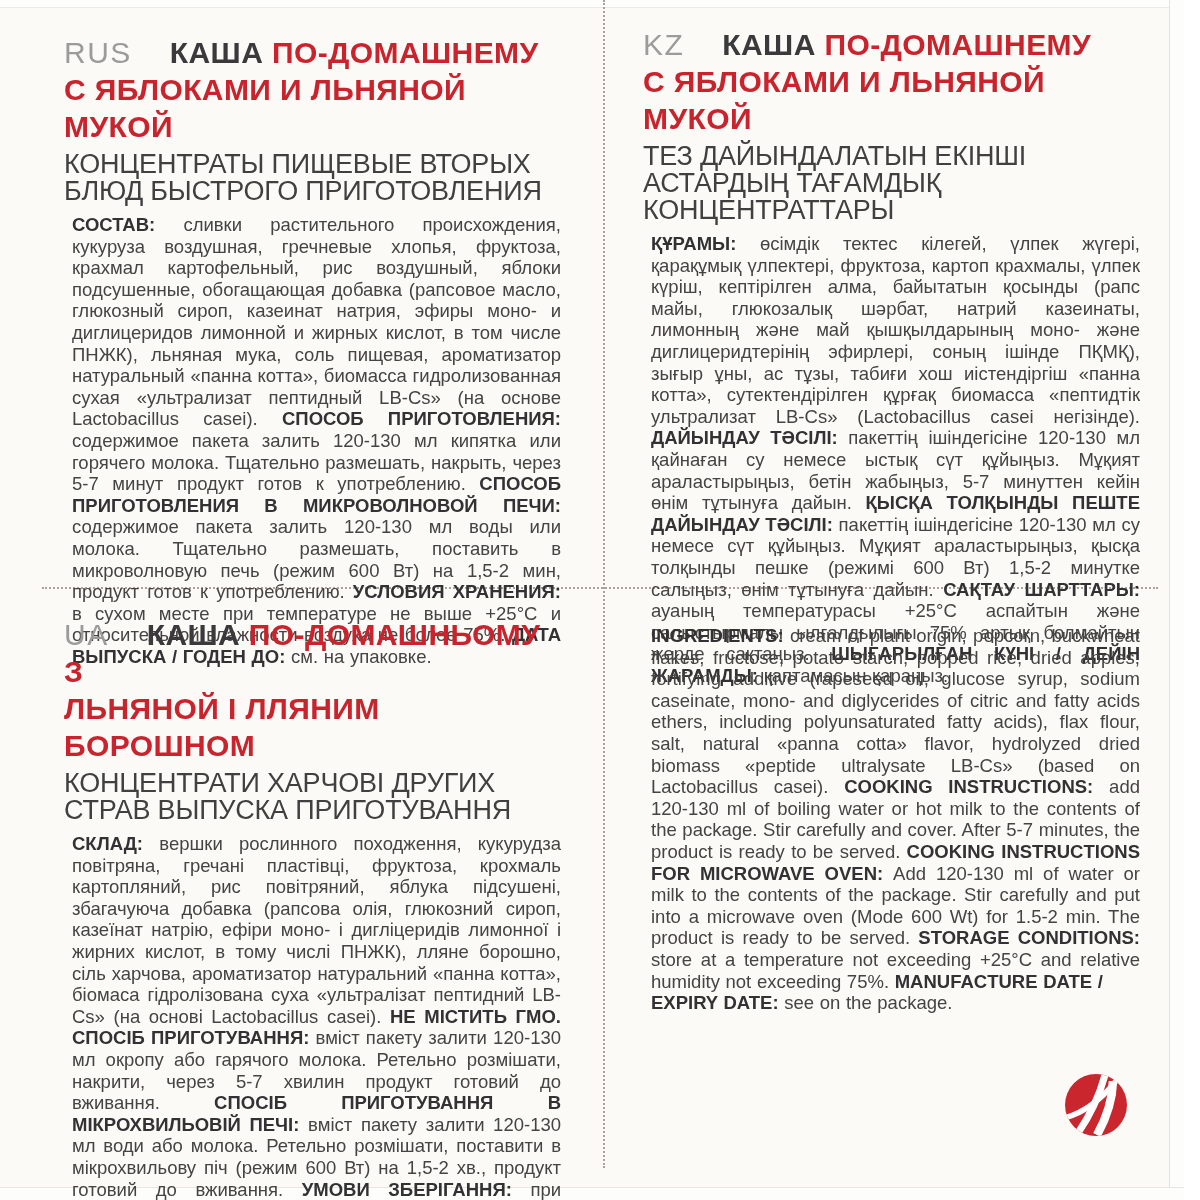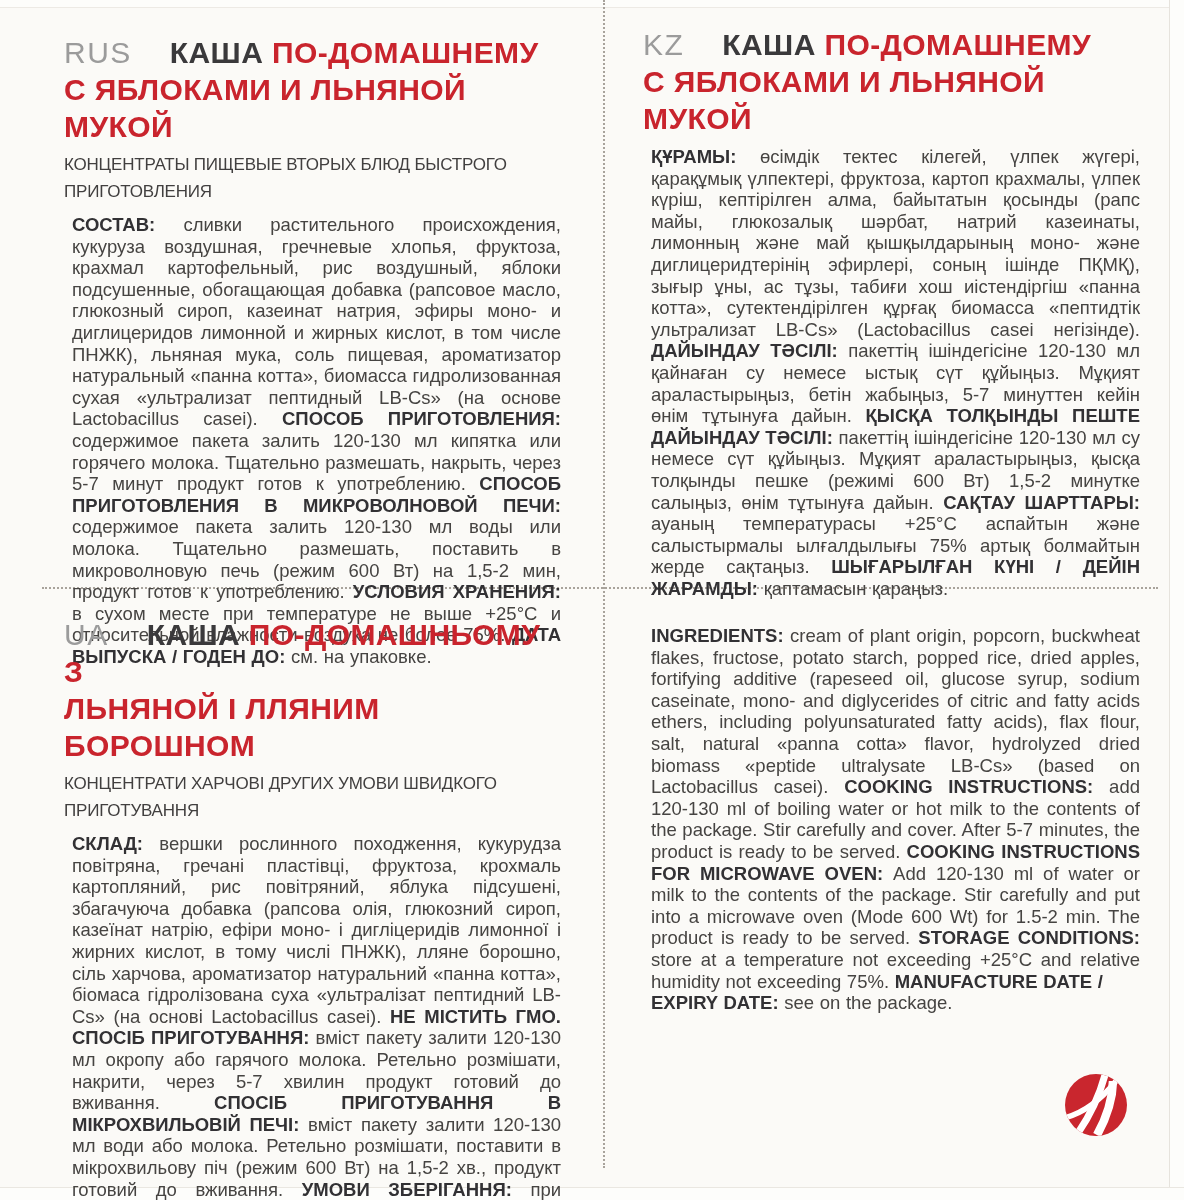--- a/index.html
+++ b/index.html
@@ -19,21 +19,21 @@
   
   .sec{position:absolute;width:497px;}
   #sec-rus{left:64px;top:34px;}
   #sec-kz {left:643px;top:26px;}
   #sec-ua {left:64px;top:616px;}
   #sec-eng{left:643px;top:616px;}
   .sec-header{font-size:30px;line-height:37px;font-weight:700;letter-spacing:0.4px;}
   .lang-code{font-weight:400;color:#9b9b9b;margin-right:38px;letter-spacing:1.5px;}
   .c-red{color:#c9242d;}
   .c-dark{color:#3a393b;}
-  .sec-subtitle{margin-top:6px;font-size:17px;line-height:27px;color:#413f3f;letter-spacing:-0.2px;}
+  .sec-subtitle{margin-top:6px;font-size:27px;line-height:27px;color:#413f3f;letter-spacing:-0.2px;}
   .sec-body{margin:9px 0 0 8px;font-size:18.5px;line-height:21.6px;text-align:justify;color:#464442;word-spacing:0.5px;}
   .sec-body b{color:#323134;}
   
   .brand-logo{position:absolute;left:1064px;top:1073px;width:64px;height:64px;}
 </style>
 </head>
 <body>
 
 <div class="sheet">
 
@@ -45,26 +45,27 @@
   <div class="divider-h"></div>
 
   <div class="sec" id="sec-rus">
     <div class="sec-header"><span class="lang-code">RUS</span><span><span class="c-dark">КАША </span><span class="c-red">ПО-ДОМАШНЕМУ</span><br><span class="c-red">С ЯБЛОКАМИ И ЛЬНЯНОЙ МУКОЙ</span></span></div>
     <div class="sec-subtitle">КОНЦЕНТРАТЫ ПИЩЕВЫЕ ВТОРЫХ БЛЮД БЫСТРОГО ПРИГОТОВЛЕНИЯ</div>
     <p class="sec-body"><b>СОСТАВ: </b><span>сливки растительного происхождения, кукуруза воздушная, гречневые хлопья, фруктоза, крахмал картофельный, рис воздушный, яблоки подсушенные, обогащающая добавка (рапсовое масло, глюкозный сироп, казеинат натрия, эфиры моно- и диглицеридов лимонной и жирных кислот, в том числе ПНЖК), льняная мука, соль пищевая, ароматизатор натуральный «панна котта», биомасса гидролизованная сухая «ультрализат пептидный LB-Cs» (на основе Lactobacillus casei). </span><b>СПОСОБ ПРИГОТОВЛЕНИЯ: </b><span>содержимое пакета залить 120-130 мл кипятка или горячего молока. Тщательно размешать, накрыть, через 5-7 минут продукт готов к употреблению. </span><b>СПОСОБ ПРИГОТОВЛЕНИЯ В МИКРОВОЛНОВОЙ ПЕЧИ: </b><span>содержимое пакета залить 120-130 мл воды или молока. Тщательно размешать, поставить в микроволновую печь (режим 600 Вт) на 1,5-2 мин, продукт готов к употреблению. </span><b>УСЛОВИЯ ХРАНЕНИЯ: </b><span>в сухом месте при температуре не выше +25°С и относительной влажности воздуха не более 75%. </span><b>ДАТА ВЫПУСКА / ГОДЕН ДО: </b><span>см. на упаковке.</span></p>
   </div>
 
   <div class="sec" id="sec-kz">
     <div class="sec-header"><span class="lang-code">KZ</span><span><span class="c-dark">КАША </span><span class="c-red">ПО-ДОМАШНЕМУ</span><br><span class="c-red">С ЯБЛОКАМИ И ЛЬНЯНОЙ МУКОЙ</span></span></div>
+    <div class="sec-subtitle">ТЕЗ ДАЙЫНДАЛАТЫН ЕКІНШІ АСТАРДЫҢ ТАҒАМДЫҚ КОНЦЕНТРАТТАРЫ</div>
     <p class="sec-body"><b>ҚҰРАМЫ: </b><span>өсімдік тектес кілегей, үлпек жүгері, қарақұмық үлпектері, фруктоза, картоп крахмалы, үлпек күріш, кептірілген алма, байытатын қосынды (рапс майы, глюкозалық шәрбат, натрий казеинаты, лимонның және май қышқылдарының моно- және диглицеридтерінің эфирлері, соның ішінде ПҚМҚ), зығыр ұны, ас тұзы, табиғи хош иістендіргіш «панна котта», сутектендірілген құрғақ биомасса «пептидтік ультрализат LB-Cs» (Lactobacillus casei негізінде). </span><b>ДАЙЫНДАУ ТӘСІЛІ: </b><span>пакеттің ішіндегісіне 120-130 мл қайнаған су немесе ыстық сүт құйыңыз. Мұқият араластырыңыз, бетін жабыңыз, 5-7 минуттен кейін өнім тұтынуға дайын. </span><b>ҚЫСҚА ТОЛҚЫНДЫ ПЕШТЕ ДАЙЫНДАУ ТӘСІЛІ: </b><span>пакеттің ішіндегісіне 120-130 мл су немесе сүт құйыңыз. Мұқият араластырыңыз, қысқа толқынды пешке (режимі 600 Вт) 1,5-2 минутке салыңыз, өнім тұтынуға дайын. </span><b>САҚТАУ ШАРТТАРЫ: </b><span>ауаның температурасы +25°С аспайтын және салыстырмалы ылғалдылығы 75% артық болмайтын жерде сақтаңыз. </span><b>ШЫҒАРЫЛҒАН КҮНІ / ДЕЙІН ЖАРАМДЫ: </b><span>қаптамасын қараңыз.</span></p>
   </div>
 
   <div class="sec" id="sec-ua">
     <div class="sec-header"><span class="lang-code">UA</span><span><span class="c-dark">КАША </span><span class="c-red">ПО-ДОМАШНЬОМУ З</span><br><span class="c-red">ЛЬНЯНОЙ І ЛЛЯНИМ БОРОШНОМ</span></span></div>
-    <div class="sec-subtitle">КОНЦЕНТРАТИ ХАРЧОВІ ДРУГИХ УМОВИ ШВИДКОГО ПРИГОТУВАННЯ</div>
+    <div class="sec-subtitle">КОНЦЕНТРАТИ ХАРЧОВІ ДРУГИХ СТРАВ ВЫПУСКА ПРИГОТУВАННЯ</div>
     <p class="sec-body"><b>СКЛАД: </b><span>вершки рослинного походження, кукурудза повітряна, гречані пластівці, фруктоза, крохмаль картопляний, рис повітряний, яблука підсушені, збагачуюча добавка (рапсова олія, глюкозний сироп, казеїнат натрію, ефіри моно- і дигліцеридів лимонної і жирних кислот, в тому числі ПНЖК), лляне борошно, сіль харчова, ароматизатор натуральний «панна котта», біомаса гідролізована суха «ультралізат пептидний LB-Cs» (на основі Lactobacillus casei). </span><b>НЕ МІСТИТЬ ГМО. </b><b>СПОСІБ ПРИГОТУВАННЯ: </b><span>вміст пакету залити 120-130 мл окропу або гарячого молока. Ретельно розмішати, накрити, через 5-7 хвилин продукт готовий до вживання. </span><b>СПОСІБ ПРИГОТУВАННЯ В МІКРОХВИЛЬОВІЙ ПЕЧІ: </b><span>вміст пакету залити 120-130 мл води або молока. Ретельно розмішати, поставити в мікрохвильову піч (режим 600 Вт) на 1,5-2 хв., продукт готовий до вживання. </span><b>УМОВИ ЗБЕРІГАННЯ: </b><span>при температурі не вище +25°С і відносній вологості повітря не більше 75%. </span></p>
   </div>
 
   <div class="sec" id="sec-eng">
     <p class="sec-body"><b>INGREDIENTS: </b><span>cream of plant origin, popcorn, buckwheat flakes, fructose, potato starch, popped rice, dried apples, fortifying additive (rapeseed oil, glucose syrup, sodium caseinate, mono- and diglycerides of citric and fatty acids ethers, including polyunsaturated fatty acids), flax flour, salt, natural «panna cotta» flavor, hydrolyzed dried biomass «peptide ultralysate LB-Cs» (based on Lactobacillus casei). </span><b>COOKING INSTRUCTIONS: </b><span>add 120-130 ml of boiling water or hot milk to the contents of the package. Stir carefully and cover. After 5-7 minutes, the product is ready to be served. </span><b>COOKING INSTRUCTIONS FOR MICROWAVE OVEN: </b><span>Add 120-130 ml of water or milk to the contents of the package. Stir carefully and put into a microwave oven (Mode 600 Wt) for 1.5-2 min. The product is ready to be served. </span><b>STORAGE CONDITIONS: </b><span>store at a temperature not exceeding +25°C and relative humidity not exceeding 75%. </span><b>MANUFACTURE DATE / </b><br><b>EXPIRY DATE: </b><span>see on the package.</span></p>
   </div>
 
   <svg class="brand-logo" viewBox="0 0 64 64" aria-hidden="true">
     <defs>
       <clipPath id="logo-clip">

